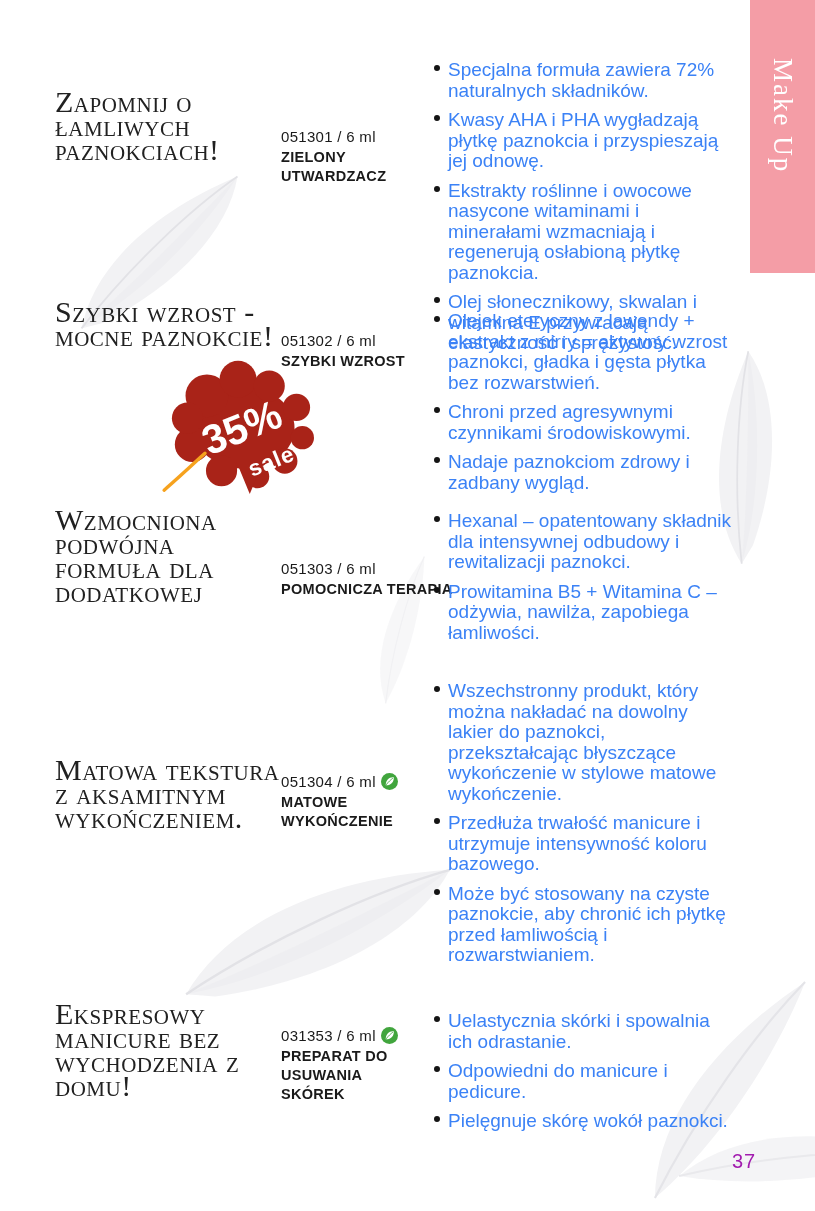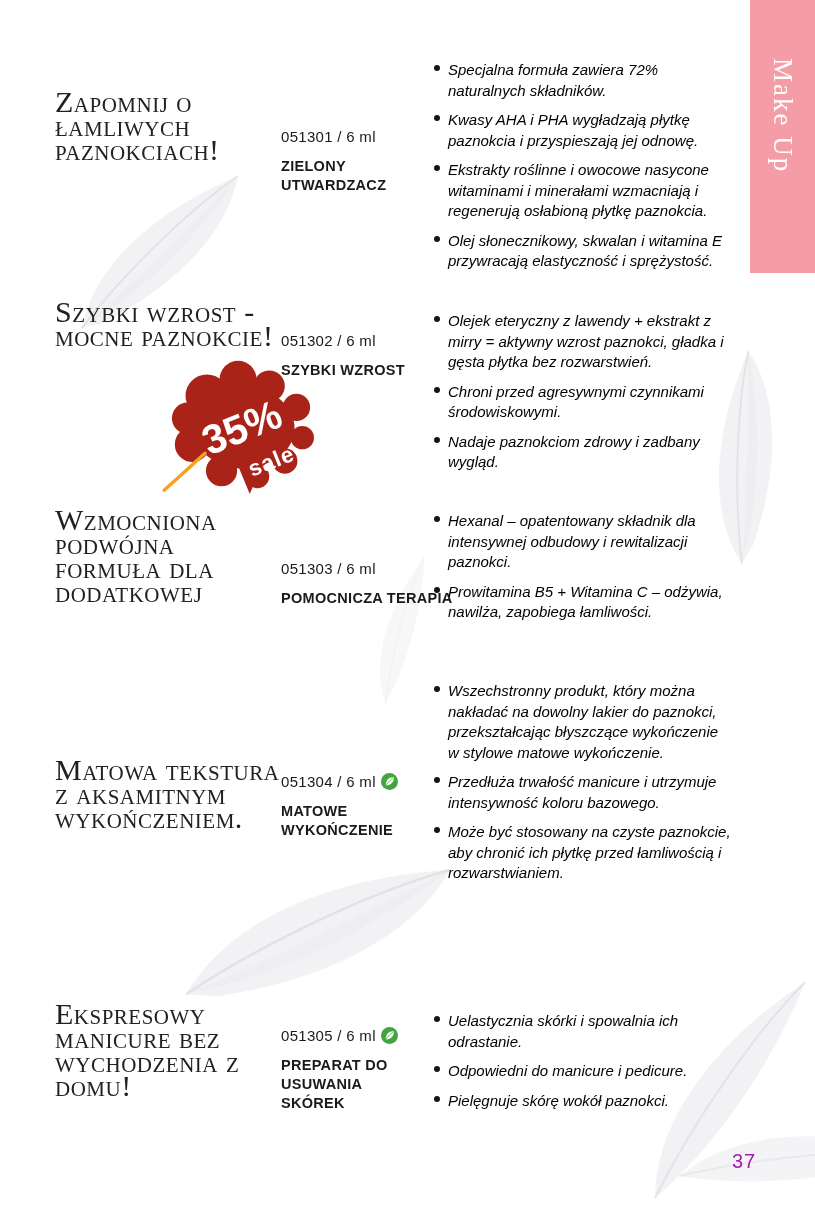--- a/index.html
+++ b/index.html
@@ -26,31 +26,31 @@
   .heading {
     position:absolute; left:55px; width:250px; z-index:2;
     font-family:"Liberation Serif", serif; font-variant:small-caps;
     font-size:30px; line-height:24px; letter-spacing:0.5px; color:#212121;
   }
 
   
   .product { position:absolute; left:281px; width:180px; z-index:2; color:#1a1a1a; }
   .code-row { display:flex; align-items:center; gap:5px; font-size:15px; letter-spacing:0.3px;margin-top:36px; }
   .eco-badge { width:17px; height:17px; flex:0 0 auto; }
-  .pname { font-weight:bold; font-size:14.5px; line-height:19px; letter-spacing:0.3px; margin-top:12px; }
+  .pname { font-weight:bold; font-size:14.5px; line-height:19px; letter-spacing:0.3px; margin-top:3px; }
   .pname div { white-space:nowrap; }
 
   
   .bullets { position:absolute; left:434px; width:305px; list-style:none; z-index:2; }
   .bullets li { display:flex; margin-bottom:9px; }
   .ring {
     flex:0 0 auto; width:5px; height:5px; border:3.2px solid #141414;
     border-radius:50%; margin:5px 8px 0 0;
   }
-  .btxt { font-size:15px; line-height:20.5px; color:#000000; max-width:285px;font-style:italic; }
+  .btxt { font-size:19px; line-height:20.5px; color:#3b82f6; max-width:285px; }
 
   
   .sale { position:absolute; left:147px; top:352px; width:188px; height:146px; z-index:2; }
 
   
   .pagenum {
     position:absolute; left:732px; top:1150px; z-index:2;
     font-size:20px; color:#a21caf; letter-spacing:1px;
   }
 </style>
@@ -231,21 +231,21 @@
   </ul>
 
   <div class="heading" style="top:1002px">
     <div>Ekspresowy</div>
     <div>manicure bez</div>
     <div>wychodzenia z</div>
     <div>domu!</div>
   </div>
   <div class="product" style="top:991px">
     <div class="code-row">
-      <span>051305 / 6 ml</span>
+      <span>031353 / 6 ml</span>
       <svg class="eco-badge" viewBox="0 0 20 20">
           <circle cx="10" cy="10" r="10" fill="#41a53d"></circle>
           <path d="M5.5,14.5 C5.5,8.5 9.5,4.5 15,5 C15.5,11 11,15 5.5,14.5 Z" fill="#ffffff"></path>
           <path d="M6,14 C8.5,10.5 11.5,8 14,6" stroke="#41a53d" stroke-width="1" fill="none"></path>
         </svg>
     </div>
     <div class="pname">
       <div>PREPARAT DO</div>
       <div>USUWANIA</div>
       <div>SKÓREK</div>

